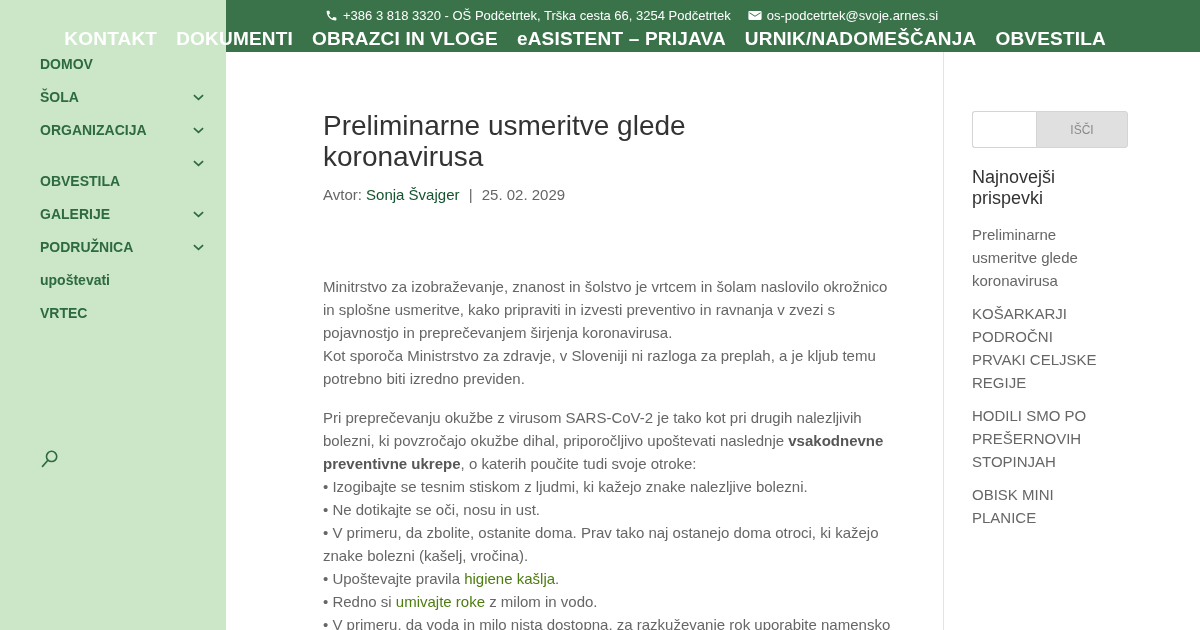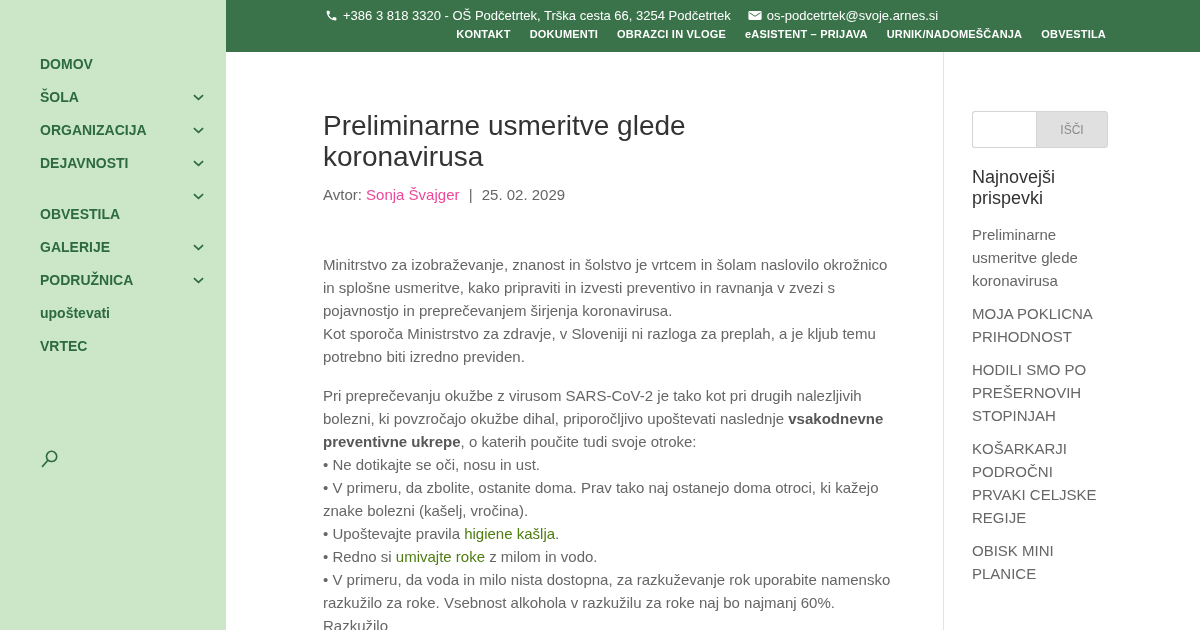--- a/index.html
+++ b/index.html
@@ -14,41 +14,41 @@
                   line-height: 15px; color: #2d6a3f; cursor: pointer; }
   .side-menu li svg.chev { position: absolute; right: 22px; top: 13px; }
   .side-search { position: absolute; left: 40px; top: 449px; background: none; border: 0; cursor: pointer; }
 
   
   .topbar { position: absolute; left: 226px; top: 0; width: 974px; height: 52px; background: #3a7249; }
   .contact-row { position: absolute; left: 99px; top: 8px; display: flex; gap: 17px; align-items: center;
                  font-size: 13px; color: #ffffff; white-space: nowrap; }
   .contact-item { display: flex; align-items: center; gap: 5px; color: #ffffff; text-decoration: none; }
   .nav-row { position: absolute; right: 94px; top: 28px; display: flex; gap: 19px; white-space: nowrap; }
-  .nav-row a { color: #ffffff; text-decoration: none; font-size: 11px; font-weight: 600; letter-spacing: .2px; }
+  .nav-row a { color: #ffffff; text-decoration: none; font-size: 19px; font-weight: 600; letter-spacing: .2px; }
 
   
   .article { position: absolute; left: 323px; top: 110px; width: 575px; color: #666; }
   .article h1 { font-size: 28px; line-height: 31px; font-weight: 500; color: #333; max-width: 470px; }
   .meta { margin-top: 13px; font-size: 15px; line-height: 20px; color: #666; }
-  .meta a { color: #ec4899; text-decoration: none; }
+  .meta a { color: #14532d; text-decoration: none; }
   .meta .sep { padding: 0 5px; }
   .body-text { font-size: 15px; line-height: 23px; color: #666; }
-  .para-1 { margin-top: 48px; }
+  .para-1 { margin-top: 70px; }
   .para-2 { margin-top: 16px; }
   .para-2 strong { color: #575757; }
   .bline { display: block; }
   .body-text a { color: #4d7c0f; text-decoration: none; }
 
   
   .vdivider { position: absolute; left: 943px; top: 52px; height: 578px; width: 1px; background: #e4e4e4; }
 
   
   .rightbar { position: absolute; left: 972px; top: 52px; width: 134px; }
-  .searchform { margin-top: 59px; display: flex; height: 37px; width: 136px; }
+  .searchform { margin-top: 59px; display: flex; height: 37px; width: 156px; }
   .searchform input { width: 64px; height: 37px; border: 1px solid #d4d4d4; border-right: 0;
                       border-radius: 3px 0 0 3px; background: #fff; padding: 0 8px; font-size: 13px; color: #666;
                       font-family: "Liberation Sans", "DejaVu Sans", sans-serif; }
   .searchform button { flex: 1; height: 37px; background: #e0e0e0; border: 1px solid #d4d4d4;
                        border-radius: 0 3px 3px 0; color: #8a8a8a; font-size: 12px; text-transform: uppercase;
                        cursor: pointer; font-family: "Liberation Sans", "DejaVu Sans", sans-serif; }
   .rightbar h3 { margin-top: 19px; font-size: 18px; line-height: 21px; font-weight: 400; color: #333; }
   .recent-list { list-style: none; margin-top: 14px; }
   .recent-list li { margin-bottom: 10px; }
   .recent-list a { font-size: 15px; line-height: 23px; color: #666; text-decoration: none; display: block; }
@@ -58,23 +58,20 @@
 
 <div class="page">
 
   <aside class="sidebar">
     <ul class="side-menu">
       <li><span>DOMOV</span></li>
       <li><span>ŠOLA</span><svg class="chev" width="11" height="7" viewBox="0 0 12 7">
             <polyline points="1,1 6,5.6 11,1" fill="none" stroke="#2d6a3f" stroke-width="1.8"></polyline>
           </svg></li>
       <li><span>ORGANIZACIJA</span><svg class="chev" width="11" height="7" viewBox="0 0 12 7">
-            <polyline points="1,1 6,5.6 11,1" fill="none" stroke="#2d6a3f" stroke-width="1.8"></polyline>
-          </svg></li>
-      <li><span>DEJAVNOSTI</span><svg class="chev" width="11" height="7" viewBox="0 0 12 7">
             <polyline points="1,1 6,5.6 11,1" fill="none" stroke="#2d6a3f" stroke-width="1.8"></polyline>
           </svg></li>
       <li><svg class="chev" width="11" height="7" viewBox="0 0 12 7">
             <polyline points="1,1 6,5.6 11,1" fill="none" stroke="#2d6a3f" stroke-width="1.8"></polyline>
           </svg></li>
       <li><span>OBVESTILA</span></li>
       <li><span>GALERIJE</span><svg class="chev" width="11" height="7" viewBox="0 0 12 7">
             <polyline points="1,1 6,5.6 11,1" fill="none" stroke="#2d6a3f" stroke-width="1.8"></polyline>
           </svg></li>
       <li><span>PODRUŽNICA</span><svg class="chev" width="11" height="7" viewBox="0 0 12 7">
@@ -124,20 +121,21 @@
       <span class="sep">|</span>
       <span>25. 02. 2029</span>
     </p>
     <div class="body-text">
       <p class="para-1">
         <span class="bline">Minitrstvo za izobraževanje, znanost in šolstvo je vrtcem in šolam naslovilo okrožnico in splošne usmeritve, kako pripraviti in izvesti preventivo in ravnanja v zvezi s pojavnostjo in preprečevanjem širjenja koronavirusa.</span>
         <span class="bline">Kot sporoča Ministrstvo za zdravje, v Sloveniji ni razloga za preplah, a je kljub temu potrebno biti izredno previden.</span>
       </p>
       <p class="para-2">
         <span>Pri preprečevanju okužbe z virusom SARS-CoV-2 je tako kot pri drugih nalezljivih bolezni, ki povzročajo okužbe dihal, priporočljivo upoštevati naslednje </span><strong>vsakodnevne preventivne ukrepe</strong><span>, o katerih poučite tudi svoje otroke:</span>
+        <span class="bline">• Izogibajte se tesnim stiskom z ljudmi, ki kažejo znake nalezljive bolezni.</span>
         <span class="bline">• Ne dotikajte se oči, nosu in ust.</span>
         <span class="bline">• V primeru, da zbolite, ostanite doma. Prav tako naj ostanejo doma otroci, ki kažejo znake bolezni (kašelj, vročina).</span>
         <span class="bline"><span>• Upoštevajte pravila </span><a href="#">higiene kašlja</a><span>.</span></span>
         <span class="bline"><span>• Redno si </span><a href="#">umivajte roke</a><span> z milom in vodo.</span></span>
         <span class="bline">• V primeru, da voda in milo nista dostopna, za razkuževanje rok uporabite namensko razkužilo za roke. Vsebnost alkohola v razkužilu za roke naj bo najmanj 60%. Razkužilo</span>
       </p>
     </div>
   </main>
 
   <div class="vdivider"></div>
@@ -146,27 +144,24 @@
     <form class="searchform">
       <input type="text" style="">
       <button type="submit">Išči</button>
     </form>
     <h3>Najnovejši prispevki</h3>
     <ul class="recent-list">
       <li>
           <a href="#">Preliminarne usmeritve glede koronavirusa</a>
         </li>
       <li>
-          <a href="#">MOJA POKLICNA PRIHODNOST</a>
+          <a href="#">KOŠARKARJI PODROČNI PRVAKI CELJSKE REGIJE</a>
         </li>
       <li>
           <a href="#">HODILI SMO PO PREŠERNOVIH STOPINJAH</a>
-        </li>
-      <li>
-          <a href="#">KOŠARKARJI PODROČNI PRVAKI CELJSKE REGIJE</a>
         </li>
       <li>
           <a href="#">OBISK MINI PLANICE</a>
         </li>
     </ul>
   </aside>
 
 </div>
 
 </body></html>

